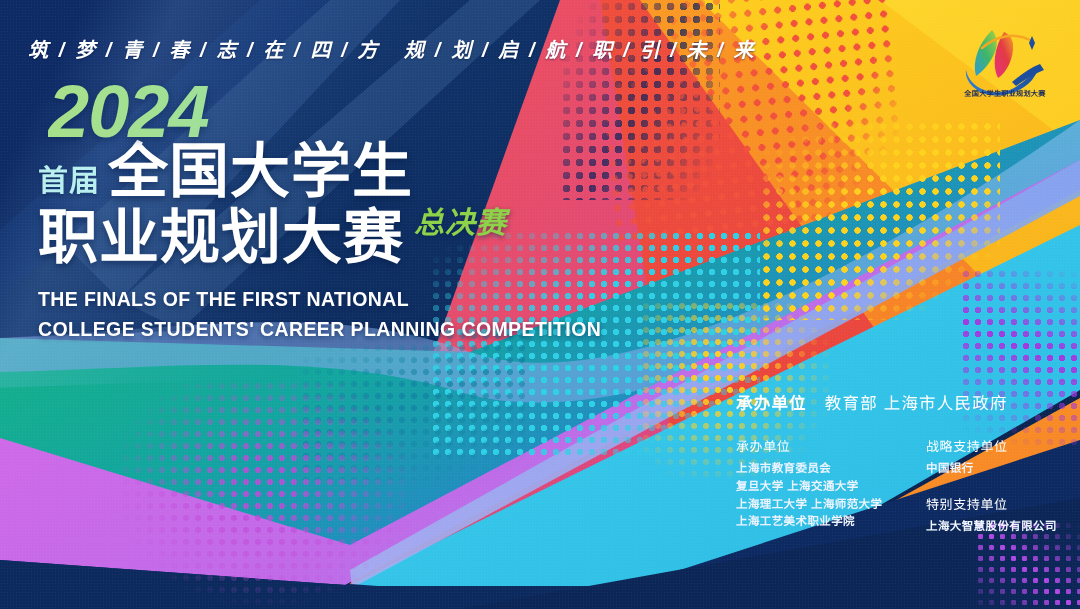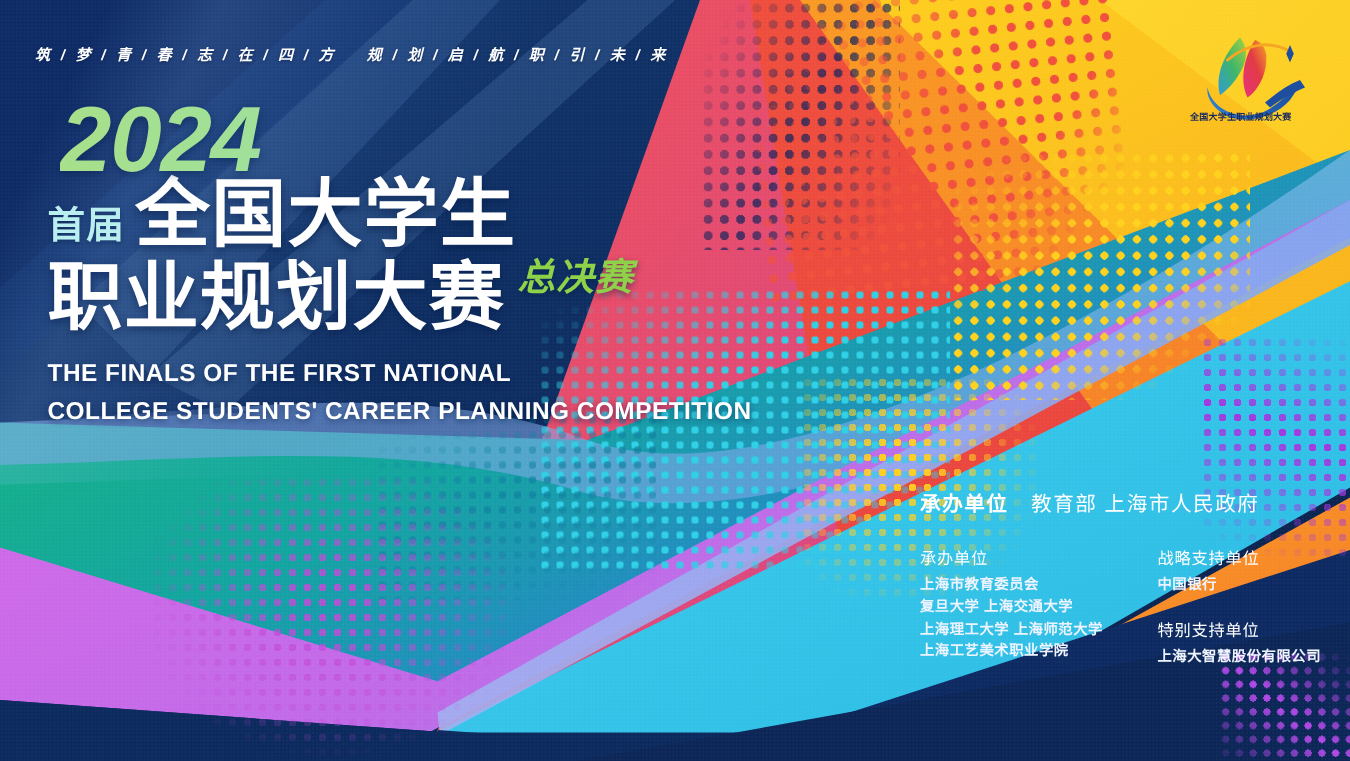--- a/index.html
+++ b/index.html
@@ -97,21 +97,21 @@
     background-image:radial-gradient(rgba(255,255,255,.5) 0.5px,transparent 0.6px);
     background-size:3px 3px;
   }
 
   
   .tagline{
     position:absolute;left:28px;top:34px;display:flex;align-items:center;gap:24px;
     z-index:30;
   }
   .tagline span{
-    color:#ffffff;font-weight:700;font-style:italic;font-size:12px;
+    color:#ffffff;font-weight:700;font-style:italic;font-size:20px;
     letter-spacing:2.6px;white-space:nowrap;text-shadow:0 1px 2px rgba(0,20,60,.5);
   }
 
   
   .titleblock{position:absolute;left:38px;top:78px;z-index:30;}
 
   .year{
     font-size:74px;font-weight:800;font-style:italic;line-height:.92;
     letter-spacing:-1px;margin:0 0 -6px 10px;
     background:linear-gradient(96deg,#a8e08a 0%,#9fe09a 30%,#74d9c8 62%,#4fd2e8 100%);
@@ -152,21 +152,21 @@
   .col.left{width:168px;}
   .col.right{width:180px;}
   .ohead{font-size:13px;font-weight:400;letter-spacing:.6px;margin-bottom:5px;color:#ffffff;}
   .oline{font-size:11.5px;font-weight:700;letter-spacing:.4px;line-height:1.55;color:#eef4ff;white-space:nowrap;}
   .spacer{height:16px;}
 
   
   .logo{position:absolute;left:952px;top:24px;width:106px;height:84px;z-index:30;}
   .logo svg{display:block;width:106px;height:84px;}
   .logo-cap{
-    position:absolute;left:0;top:64px;width:106px;
+    position:absolute;left:0;top:64px;width:106px;text-align:center;
     font-size:7.2px;font-weight:700;color:#1b2a5e;letter-spacing:.2px;white-space:nowrap;
   }
 </style>
 </head>
 <body>
 
 <div class="poster">
 
   <div class="bg">
     <svg viewBox="0 0 1080 609" preserveAspectRatio="none">

